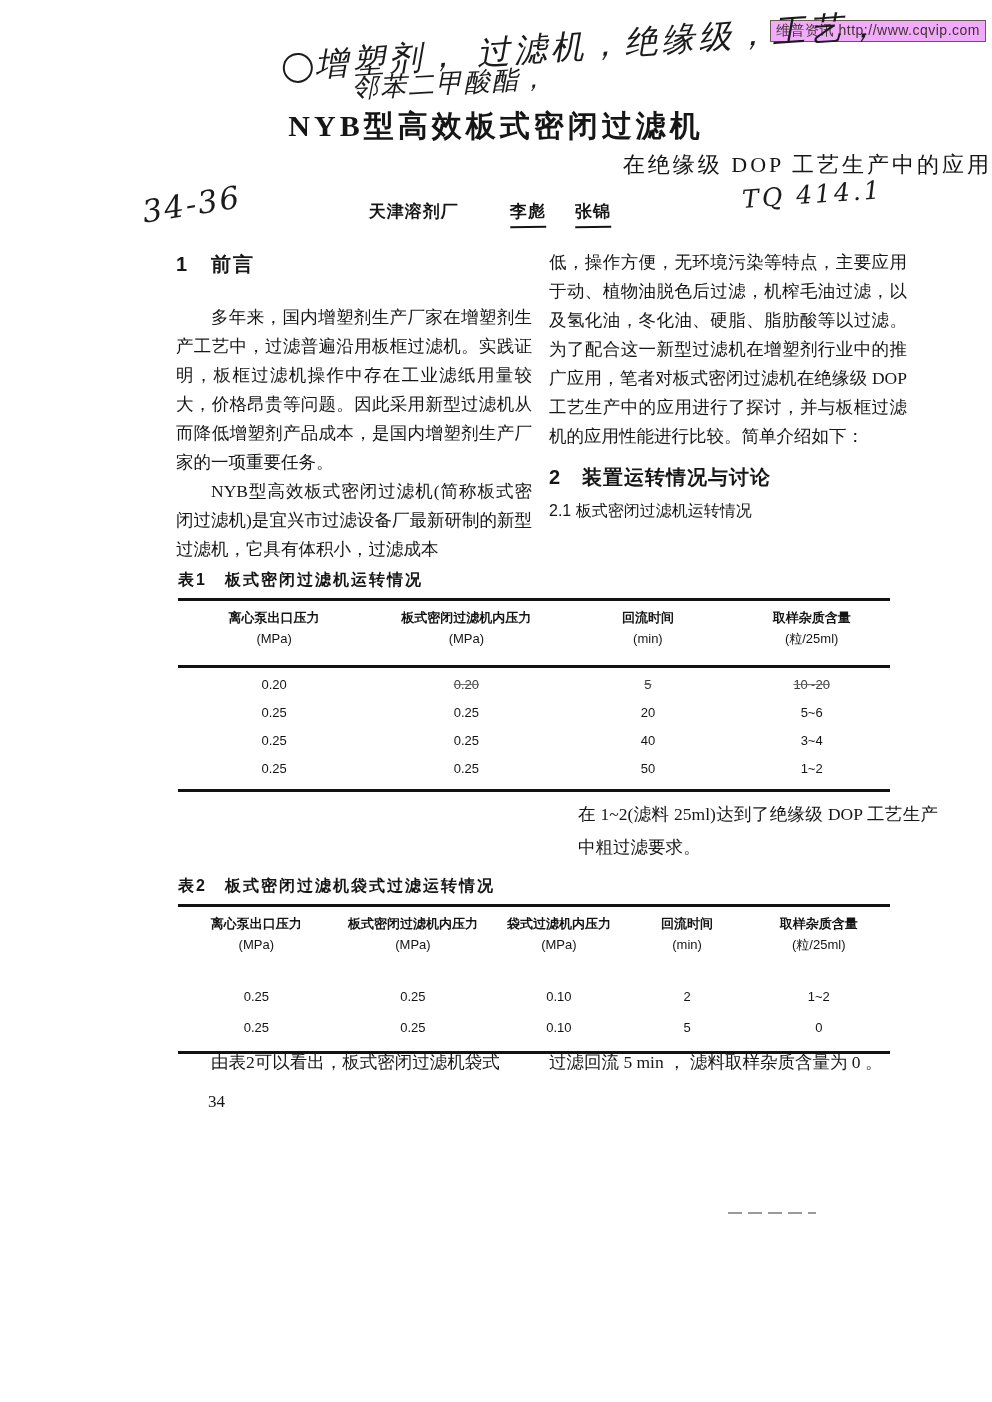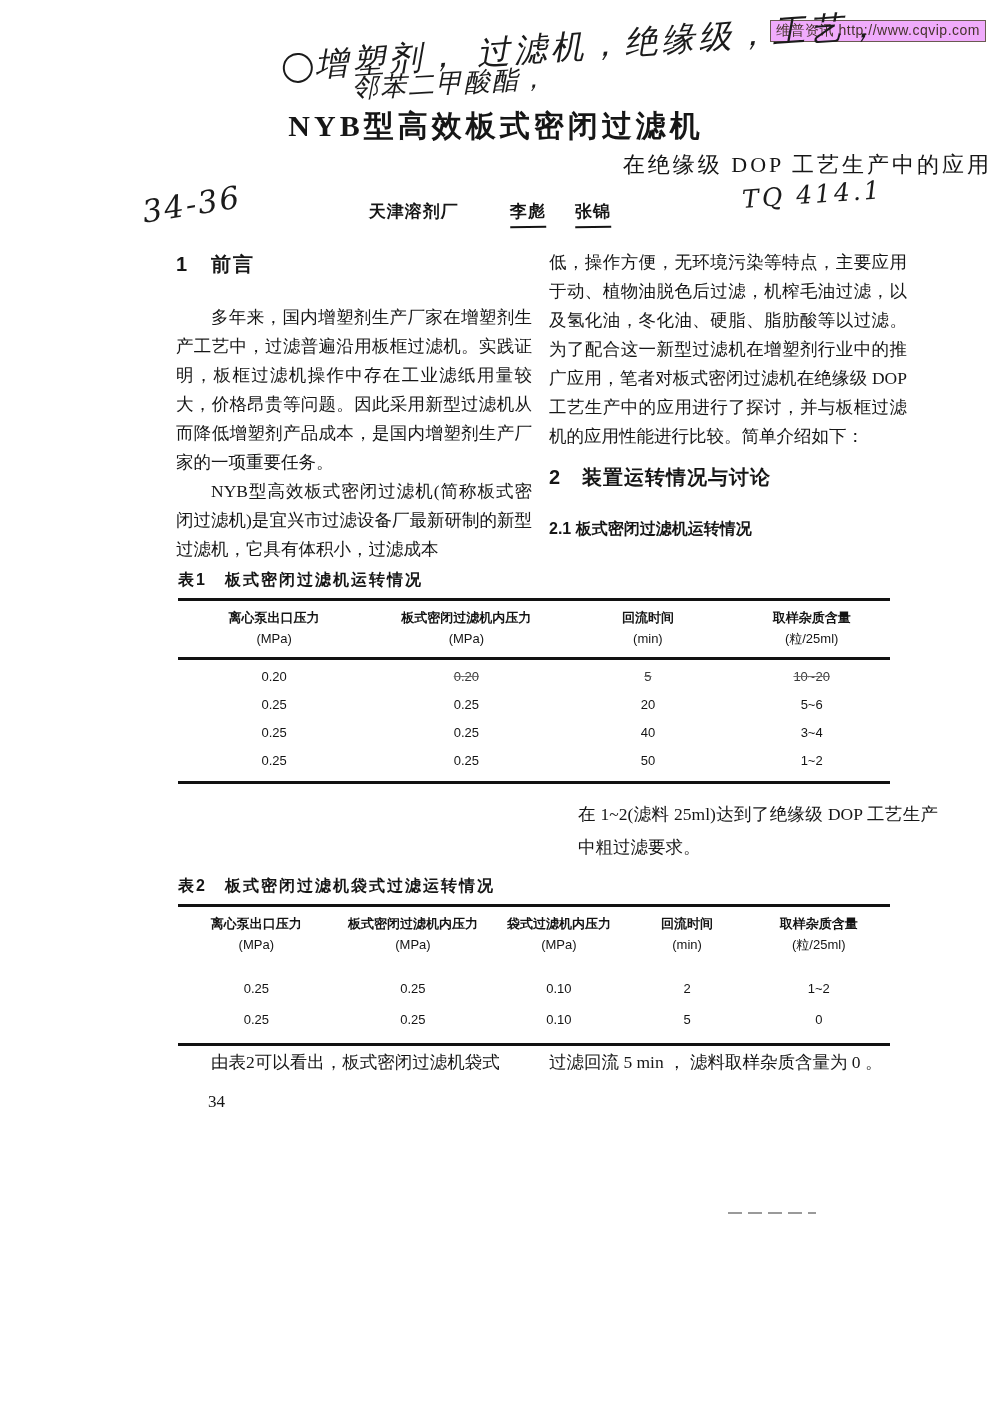--- a/index.html
+++ b/index.html
@@ -40,33 +40,33 @@
   .byline .author { display:inline-block; margin:0 12px; border-bottom:2px solid #141414;
                     padding-bottom:3px; transform:rotate(-1deg); }
   
   .col { position:absolute; font-size:17.5px; line-height:29px; text-align:justify;
          text-justify:inter-character; }
   .col-left  { left:176px; top:250px; width:356px; }
   .col-right { left:549px; top:248px; width:358px; }
   .h-sec  { font-family:"Liberation Sans", sans-serif; font-weight:700;
             font-size:20px; margin-bottom:24px; letter-spacing:2px; }
   .h-sec2 { font-family:"Liberation Sans", sans-serif; font-weight:700;
-            font-size:20px; margin-top:12px; margin-bottom:22px; letter-spacing:1px; }
-  .h-sub  { font-family:"Liberation Sans", sans-serif; font-weight:700;
+            font-size:20px; margin-top:12px; margin-bottom:4px; letter-spacing:1px; }
+  .h-sub  { font-family:"Liberation Sans", sans-serif; font-weight:400;
             font-size:16px; margin-top:4px; }
   .para { text-indent:2em; }
   .para-cont { text-indent:0; }
   
   .tblock { position:absolute; left:178px; width:712px;
             font-family:"Liberation Sans", sans-serif; }
   .tb1 { top:570px; } .tb2 { top:876px; }
   .tbl-title { text-align:left; font-size:16px; font-weight:700; letter-spacing:2px;
                font-family:"Liberation Sans", sans-serif; margin-bottom:7px; }
   .rule { height:3px; background:#121212; }
-  .thead { display:grid; padding:6px 0 8px 0; }
+  .thead { display:grid; padding:6px 0 16px 0; }
   .g4 { grid-template-columns:27% 27% 24% 22%; }
   .g5 { grid-template-columns:22% 22% 19% 17% 20%; }
   .th { text-align:center; font-size:13px; font-weight:700; line-height:21px; color:#141414; }
   .th .unit { font-weight:400; }
   .trow { display:grid; }
   .td { text-align:center; font-size:13px; line-height:28px; color:#141414; }
   .tb2 .td { line-height:31px; }
   .strike { text-decoration:line-through; text-decoration-color:#6e6e6e; color:#3a3a3a; }
   .tb1 .rows { padding:3px 0 6px 0; }
   .tb2 .rows { padding:10px 0 8px 0; }

